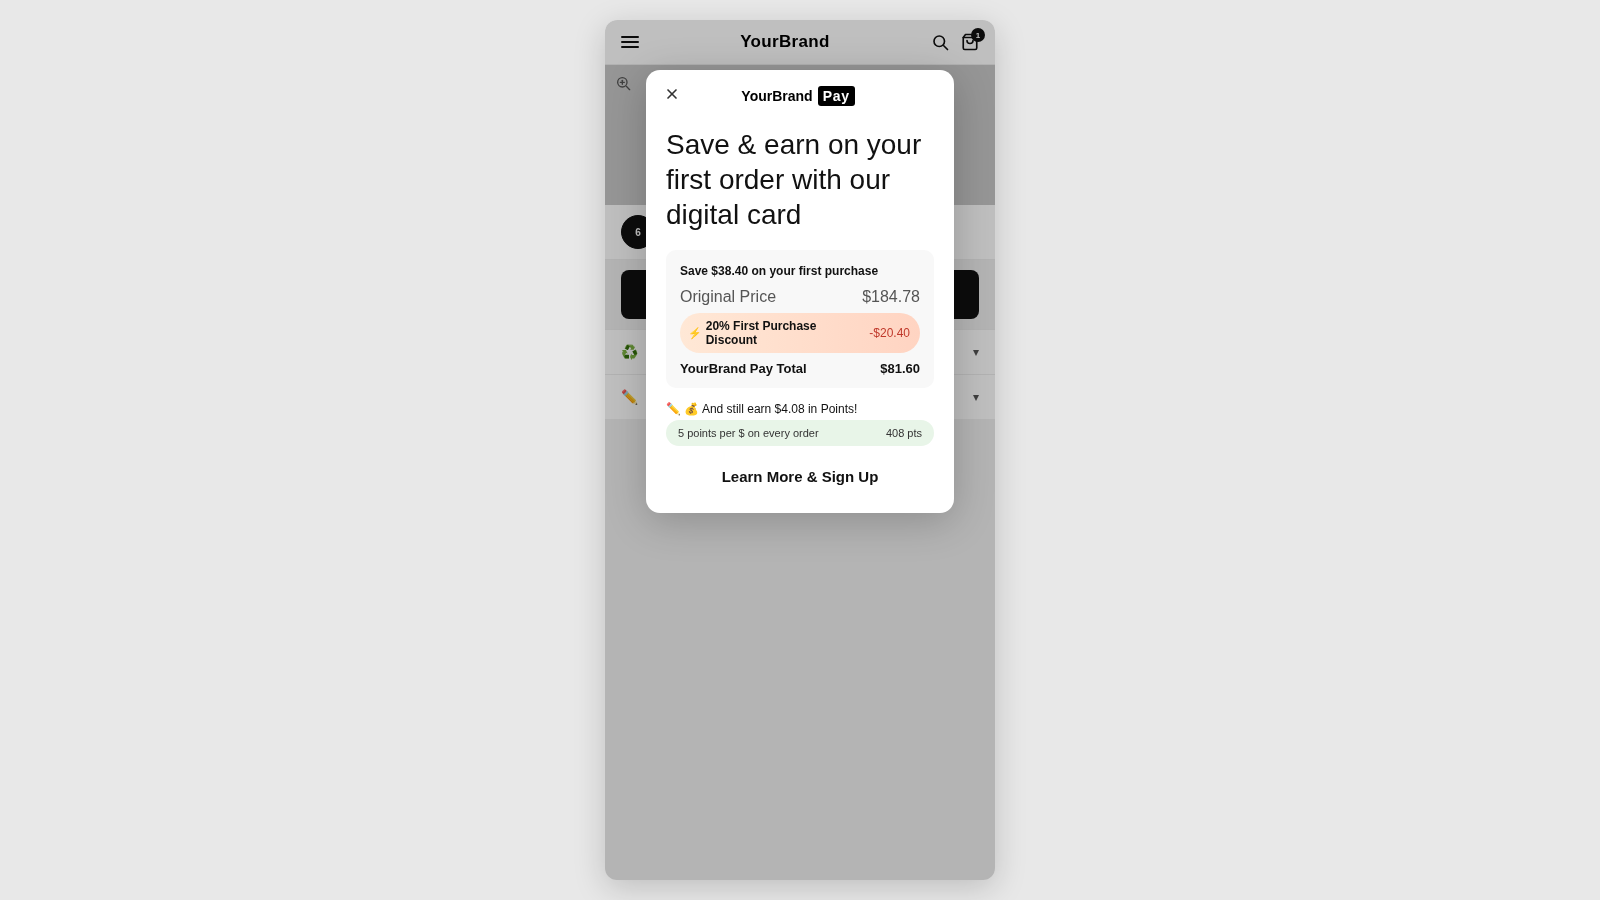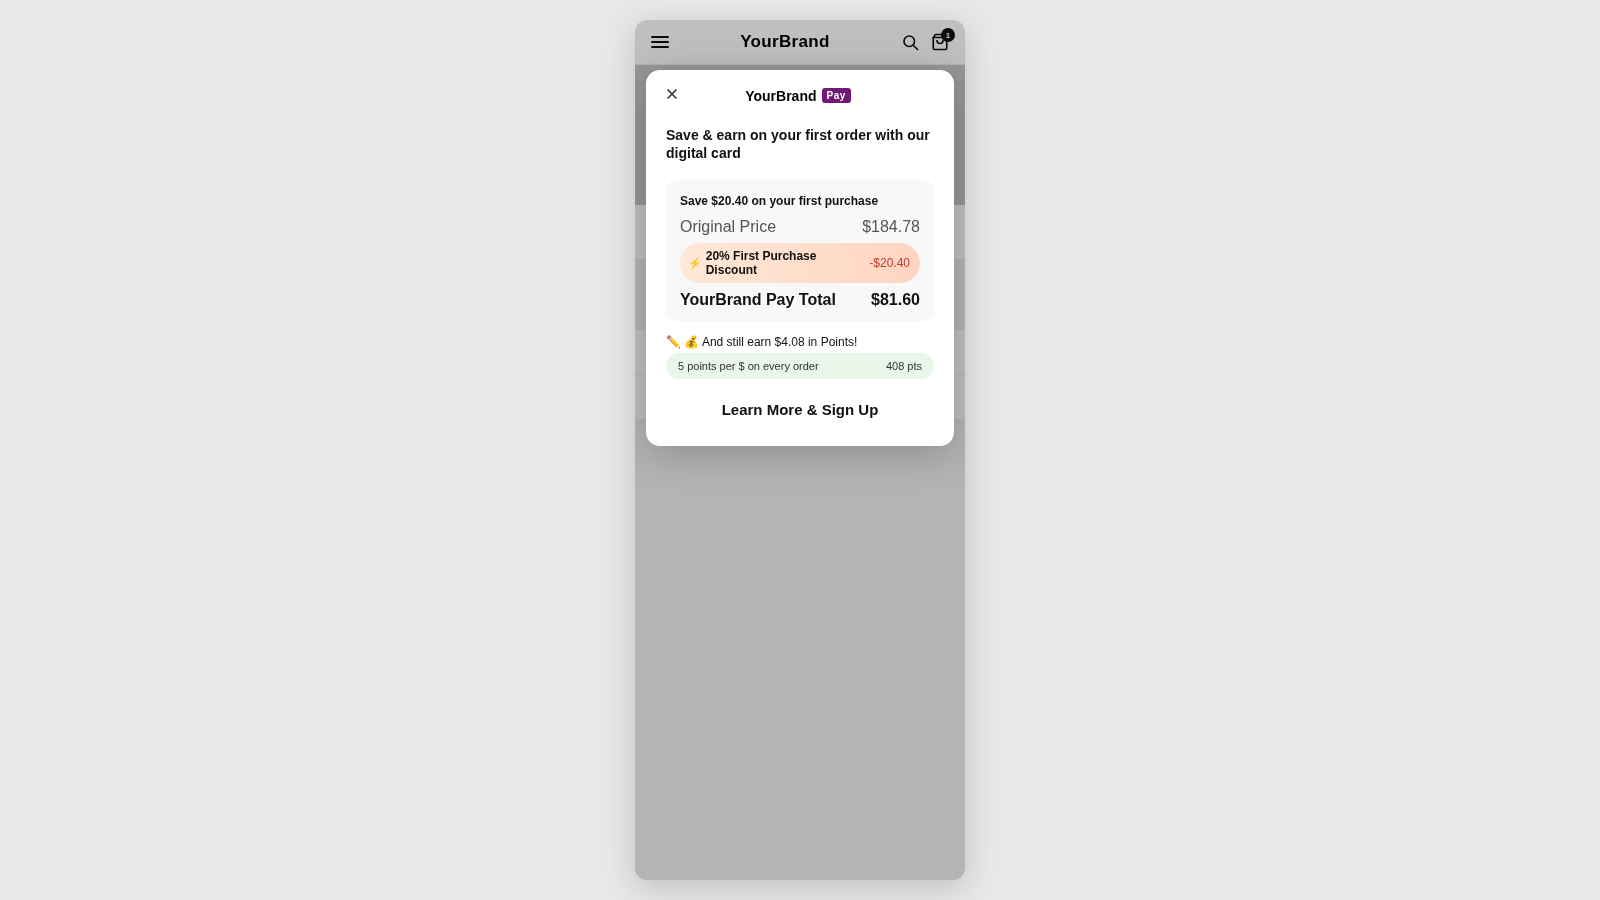--- a/index.html
+++ b/index.html
@@ -7,21 +7,21 @@
       background: #e8e8e8;
       display: flex;
       justify-content: center;
       align-items: center;
       width: 1600px;
       height: 900px;
       font-family: -apple-system, BlinkMacSystemFont, 'Segoe UI', sans-serif;
     }
 
     .phone-container {
-      width: 330px;
+      width: 390px;
       height: 860px;
       background: #f0f0f0;
       border-radius: 12px;
       overflow: hidden;
       position: relative;
       box-shadow: 0 8px 32px rgba(0,0,0,0.18);
     }
 
     
     .top-nav {
@@ -148,36 +148,36 @@
       line-height: 1;
     }
     .modal-brand-title {
       display: flex;
       align-items: center;
       gap: 5px;
       font-weight: 700;
       font-size: 14px;
     }
     .pay-badge {
-      background: #701a75;
+      background: #000000;
       color: #fff;
-      font-size: 10px;
+      font-size: 14px;
       font-weight: 700;
       padding: 2px 5px;
       border-radius: 3px;
       letter-spacing: 0.05em;
     }
     .modal-spacer { width: 24px; }
 
     .modal-body {
       padding: 10px 20px 20px;
     }
     .modal-headline {
-      font-size: 14px;
-      font-weight: 700;
+      font-size: 28px;
+      font-weight: 400;
       line-height: 1.25;
       color: #111;
       margin-bottom: 18px;
     }
 
     
     .savings-card {
       background: #f8f8f8;
       border-radius: 10px;
       padding: 14px 14px 12px;
@@ -216,21 +216,21 @@
     .lightning-icon {
       font-size: 11px;
     }
     .discount-amount {
       color: #c0392b;
       font-weight: 400;
     }
     .total-row {
       display: flex;
       justify-content: space-between;
-      font-size: 16px;
+      font-size: 13px;
       font-weight: 700;
       color: #111;
     }
 
     
     .points-section {
       margin-bottom: 14px;
     }
     .points-headline {
       font-size: 12px;
@@ -389,21 +389,21 @@
           <span>YourBrand</span>
           <span class="pay-badge">Pay</span>
         </div>
         <div class="modal-spacer"></div>
       </div>
 
       <div class="modal-body">
         <h2 class="modal-headline">Save &amp; earn on your first order with our digital card</h2>
 
         <div class="savings-card">
-          <div class="savings-card-title">Save $20.40 on your first purchase</div>
+          <div class="savings-card-title">Save $38.40 on your first purchase</div>
           <div class="price-row">
             <span>Original Price</span>
             <span>$184.78</span>
           </div>
           <div class="discount-row">
             <span class="discount-label">
               <span class="lightning-icon">⚡</span>
               <span>20% First Purchase Discount</span>
             </span>
             <span class="discount-amount">-$20.40</span>

